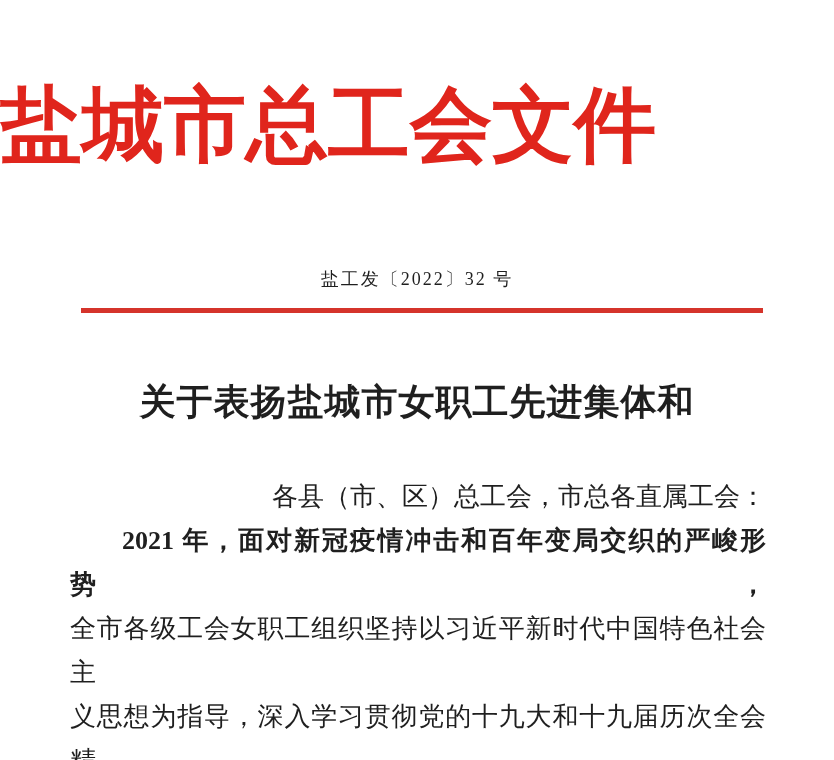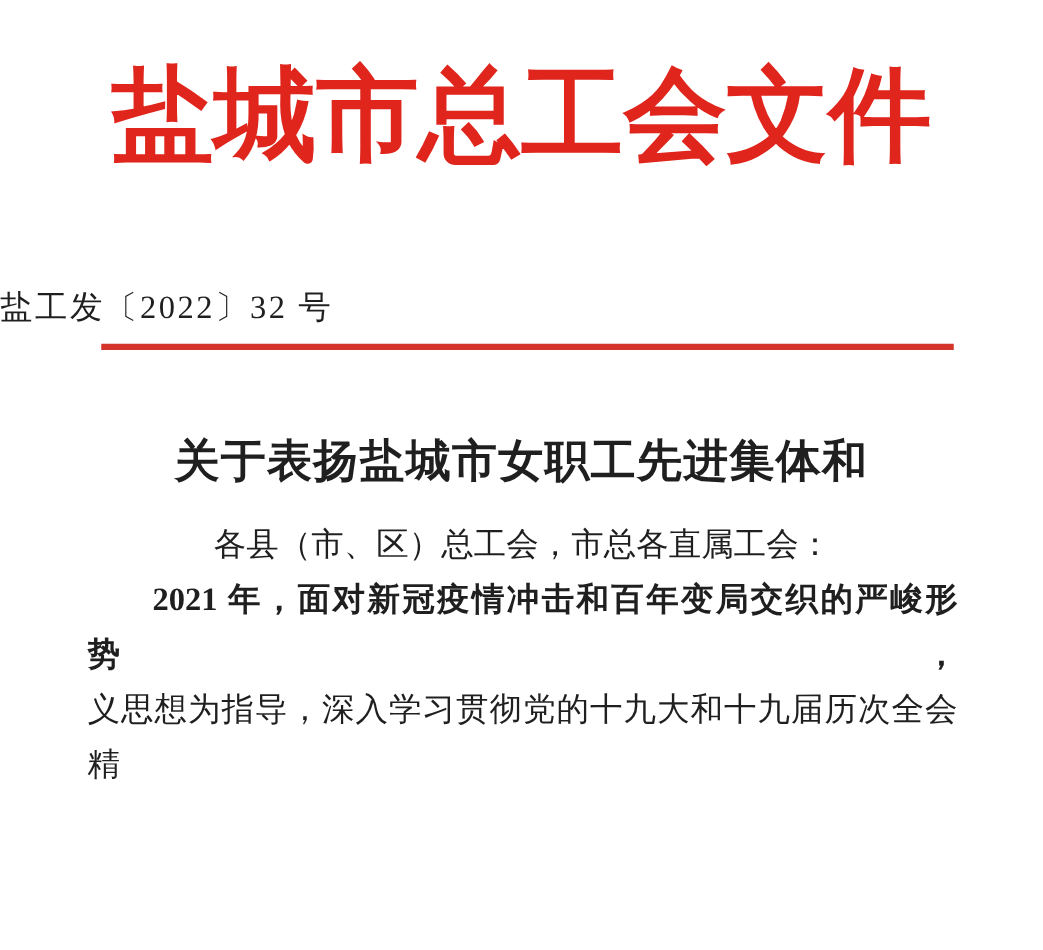--- a/index.html
+++ b/index.html
@@ -14,32 +14,32 @@
     color: var(--text-black);
   }
   .page {
     position: relative;
     width: 834px;
     height: 760px;
     background: #ffffff;
     overflow: hidden;
   }
   .org-title {
-    padding-top: 43px;
-    text-align: center;
+    padding-top: 76px;
     color: var(--header-red);
     font-size: 82px;
     font-weight: bold;
     line-height: 100px;
     white-space: nowrap;
     letter-spacing: 0px;
   }
   .doc-number {
     margin-top: 88px;
-    font-size: 26px;
+    text-align: center;
+    font-size: 18px;
     line-height: 30px;
     letter-spacing: 2px;
   }
   .red-divider {
     margin-top: 14px;
     margin-left: 81px;
     width: 682px;
     height: 5px;
     background: var(--divider-red);
   }
@@ -52,23 +52,23 @@
   }
   .doc-title .title-line {
     display: block;
     letter-spacing: 1px;
   }
   .body-block {
     margin: 0 68px 0 70px;
     font-size: 26px;
   }
   .salutation {
-    margin-top: 20px;
+    margin-top: 48px;
     line-height: 44px;
-    text-align: center;
+    text-align: right;
   }
   .body-line {
     line-height: 44px;
     text-align: justify;
     text-align-last: justify;
     text-justify: inter-character;
   }
   .body-line.indent {
     text-indent: 52px;
     font-weight: bold;
@@ -87,18 +87,19 @@
 
   <h1 class="doc-title">
     <span class="title-line">关于表扬盐城市女职工先进集体和</span>
   </h1>
 
   <div class="body-block">
     <div class="salutation">各县（市、区）总工会，市总各直属工会：</div>
 
     <div>
       <div class="body-line indent">2021 年，面对新冠疫情冲击和百年变局交织的严峻形势，</div>
+      <div class="body-line">全市各级工会女职工组织坚持以习近平新时代中国特色社会主</div>
       <div class="body-line">义思想为指导，深入学习贯彻党的十九大和十九届历次全会精</div>
 
     </div>
   </div>
 
 </div>
 
 </body></html>

